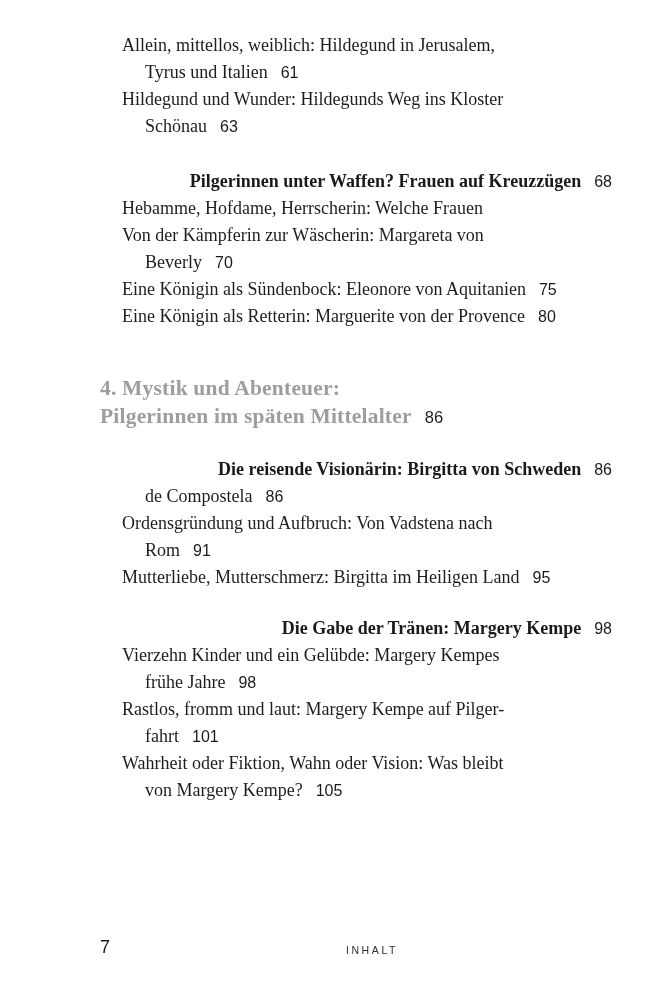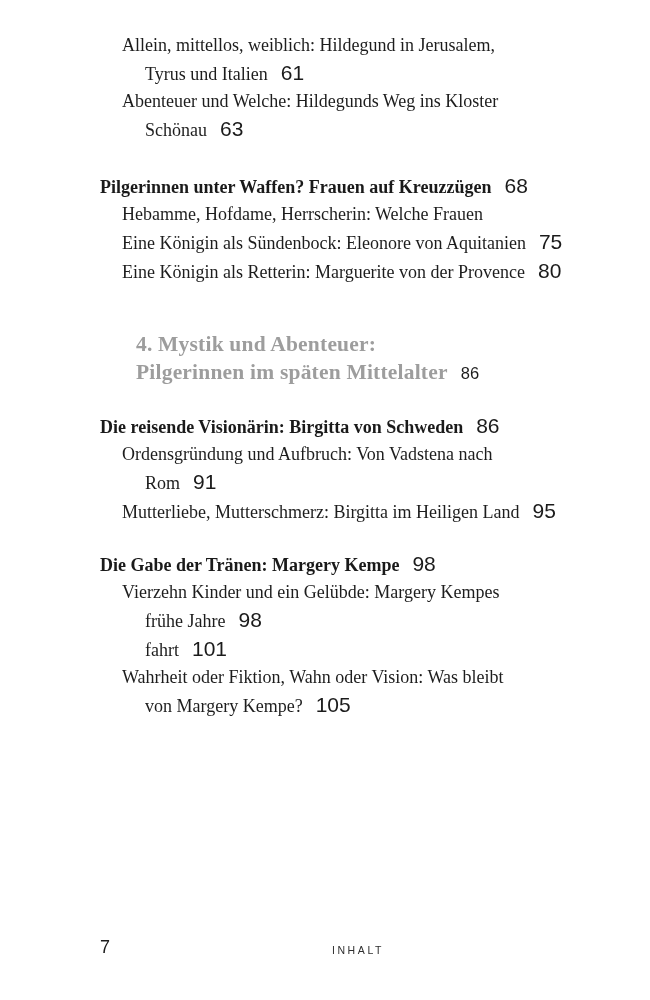--- a/index.html
+++ b/index.html
@@ -27,54 +27,53 @@
 
   .line { margin: 0; white-space: nowrap; }
   .ind1 { padding-left: 22px; }
   .ind2 { padding-left: 45px; }
   .hang { text-indent: -5px; }
 
   .group-kreuzzuege { margin-top: 28px; }
   .group-birgitta   { margin-top: 25px; }
   .group-margery    { margin-top: 24px; }
 
-  .heading { font-weight: 700; color: #1a1a1a; }
+  .heading { font-weight: 700; color: #1a1a1a; text-align: right; }
 
   .chapter {
     margin-top: 44px;
     font-size: 21.5px;
     line-height: 28px;
     font-weight: 700;
     color: #9d9d9d;
     letter-spacing: 0.2px;
-    margin-left: 36px;
   }
   .chapter .pg { font-size: 16.5px; }
 
   .pg {
     font-family: "Liberation Sans", "DejaVu Sans", sans-serif;
     font-weight: 400;
-    font-size: 21px;
+    font-size: 16px;
     color: #1b1b1b;
     margin-left: 13px;
     letter-spacing: 0;
   }
 
   .folio {
     position: absolute;
     left: 100px;
     top: 937px;
     font-family: "Liberation Sans", "DejaVu Sans", sans-serif;
     font-size: 18px;
     color: #1b1b1b;
   }
 
   .running-title {
     position: absolute;
-    left: 102px;
+    left: 116px;
     top: 944px;
     width: 512px;
     text-align: center;
     font-family: "Liberation Sans", "DejaVu Sans", sans-serif;
     font-size: 10.5px;
     letter-spacing: 2.6px;
     color: #2e2e2e;
   }
 </style>
 </head>
@@ -83,63 +82,69 @@
 <div class="page">
 
   <main class="toc">
 
     <section class="group group-hildegund">
       <div>
         <p class="line ind1">Allein, mittellos, weiblich: Hildegund in Jerusalem,</p>
         <p class="line ind2"><span>Tyrus und Italien</span><span class="pg">61</span></p>
       </div>
       <div>
-        <p class="line ind1">Abenteuer und Welche: Hildegunds Weg ins Kloster</p>
+        <p class="line ind1">Hildegund und Wunder: Hildegunds Weg ins Kloster</p>
         <p class="line ind2"><span>Schönau</span><span class="pg">63</span></p>
       </div>
     </section>
 
     <section class="group group-kreuzzuege">
       <p class="line heading"><span>Pilgerinnen unter Waffen? Frauen auf Kreuzzügen</span><span class="pg">68</span></p>
       <div>
         <p class="line ind1">Hebamme, Hofdame, Herrscherin: Welche Frauen</p>
+      </div>
+      <div>
+        <p class="line ind1">Von der Kämpferin zur Wäscherin: Margareta von</p>
+        <p class="line ind2"><span>Beverly</span><span class="pg">70</span></p>
       </div>
       <div>
         <p class="line ind1"><span>Eine Königin als Sündenbock: Eleonore von Aquitanien</span><span class="pg">75</span></p>
       </div>
       <div>
         <p class="line ind1"><span>Eine Königin als Retterin: Marguerite von der Provence</span><span class="pg">80</span></p>
       </div>
     </section>
 
     <section class="chapter">
       <p class="line">4. Mystik und Abenteuer:</p>
       <p class="line"><span>Pilgerinnen im späten Mittelalter</span><span class="pg">86</span></p>
     </section>
 
     <section class="group group-birgitta">
       <p class="line heading"><span>Die reisende Visionärin: Birgitta von Schweden</span><span class="pg">86</span></p>
       <div>
+        <p class="line ind2"><span>de Compostela</span><span class="pg">86</span></p>
       </div>
       <div>
         <p class="line ind1">Ordensgründung und Aufbruch: Von Vadstena nach</p>
         <p class="line ind2"><span>Rom</span><span class="pg">91</span></p>
       </div>
       <div>
         <p class="line ind1"><span>Mutterliebe, Mutterschmerz: Birgitta im Heiligen Land</span><span class="pg">95</span></p>
       </div>
     </section>
 
     <section class="group group-margery">
       <p class="line heading"><span>Die Gabe der Tränen: Margery Kempe</span><span class="pg">98</span></p>
       <div>
         <p class="line ind1">Vierzehn Kinder und ein Gelübde: Margery Kempes</p>
         <p class="line ind2"><span>frühe Jahre</span><span class="pg">98</span></p>
       </div>
       <div>
+        <p class="line ind1">Rastlos, fromm und laut: Margery Kempe auf Pilger-</p>
         <p class="line ind2"><span>fahrt</span><span class="pg">101</span></p>
       </div>
       <div>
         <p class="line ind1">Wahrheit oder Fiktion, Wahn oder Vision: Was bleibt</p>
         <p class="line ind2"><span>von Margery Kempe?</span><span class="pg">105</span></p>
       </div>
     </section>
 
   </main>
 

